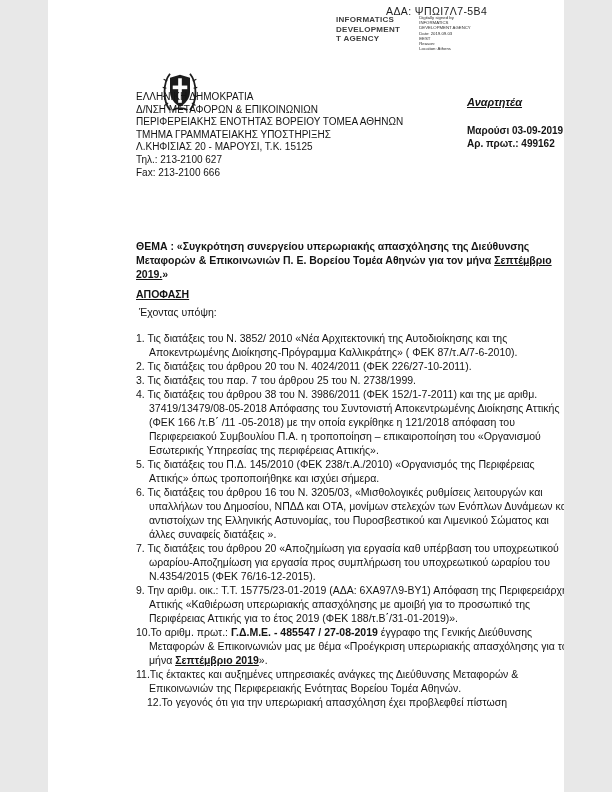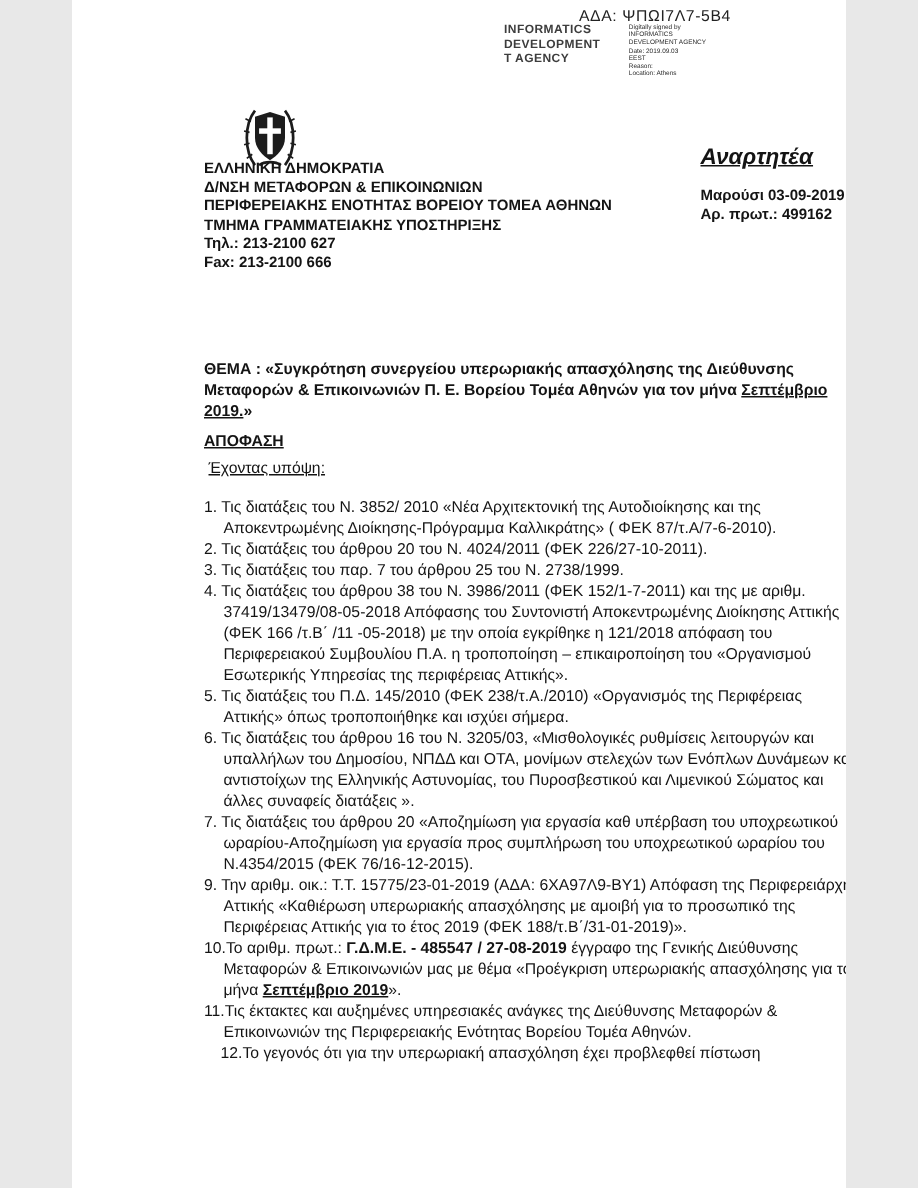--- a/index.html
+++ b/index.html
@@ -25,41 +25,41 @@
     color:#3d3d3d; letter-spacing:0.3px;
   }
   .stamp-details {
     font-size:4.3px; line-height:5.2px; color:#2a2a2a; width:66px;
   }
   .emblem {
     position:absolute; top:70px; left:112px; width:40px; height:42px;
   }
   .posting-note {
     position:absolute; top:96px; left:419px;
-    font-size:15px; font-weight:bold; font-style:italic;
+    font-size:11px; font-weight:bold; font-style:italic;
     text-decoration:underline;
   }
   .letterhead {
-    position:absolute; top:107px; left:88px;
-    font-weight:bold; font-size:10px; line-height:12.6px;
+    position:absolute; top:91px; left:88px;
+    font-weight:normal; font-size:10px; line-height:12.6px;
   }
   .meta {
     position:absolute; top:124px; left:419px;
     font-weight:bold; font-size:10px; line-height:13px;
   }
   .content {
     position:absolute; top:239px; left:88px; width:438px;
     font-size:10.5px; line-height:14px;
   }
   .subject { font-weight:bold; }
   .decision-title {
     text-align:left; font-weight:bold; text-decoration:underline;
     margin-top:6px;
   }
-  .preamble { margin-top:4px; padding-left:3px;text-decoration:underline; }
+  .preamble { margin-top:4px; padding-left:3px; }
   .items { margin-top:12px; }
   .item { padding-left:13px; text-indent:-13px; }
   .item.indent { margin-left:11px; }
   .seg-b { font-weight:bold; }
   .seg-u { text-decoration:underline; }
 </style>
 </head>
 <body>
 
 <div class="page">
@@ -100,20 +100,21 @@
     </svg>
   </div>
 
   <div class="posting-note">Αναρτητέα</div>
 
   <div class="letterhead">
       <div>ΕΛΛΗΝΙΚΗ ΔΗΜΟΚΡΑΤΙΑ</div>
       <div>Δ/ΝΣΗ  ΜΕΤΑΦΟΡΩΝ &amp; ΕΠΙΚΟΙΝΩΝΙΩΝ</div>
       <div>ΠΕΡΙΦΕΡΕΙΑΚΗΣ ΕΝΟΤΗΤΑΣ ΒΟΡΕΙΟΥ ΤΟΜΕΑ ΑΘΗΝΩΝ</div>
       <div>ΤΜΗΜΑ ΓΡΑΜΜΑΤΕΙΑΚΗΣ ΥΠΟΣΤΗΡΙΞΗΣ</div>
+      <div>Λ.ΚΗΦΙΣΙΑΣ 20 - ΜΑΡΟΥΣΙ, Τ.Κ. 15125</div>
       <div>Τηλ.: 213-2100 627</div>
       <div>Fax: 213-2100 666</div>
     </div>
 
   <div class="meta">
     <div>Μαρούσι 03-09-2019</div>
     <div>Αρ. πρωτ.: 499162</div>
   </div>
 
   <div class="content">

